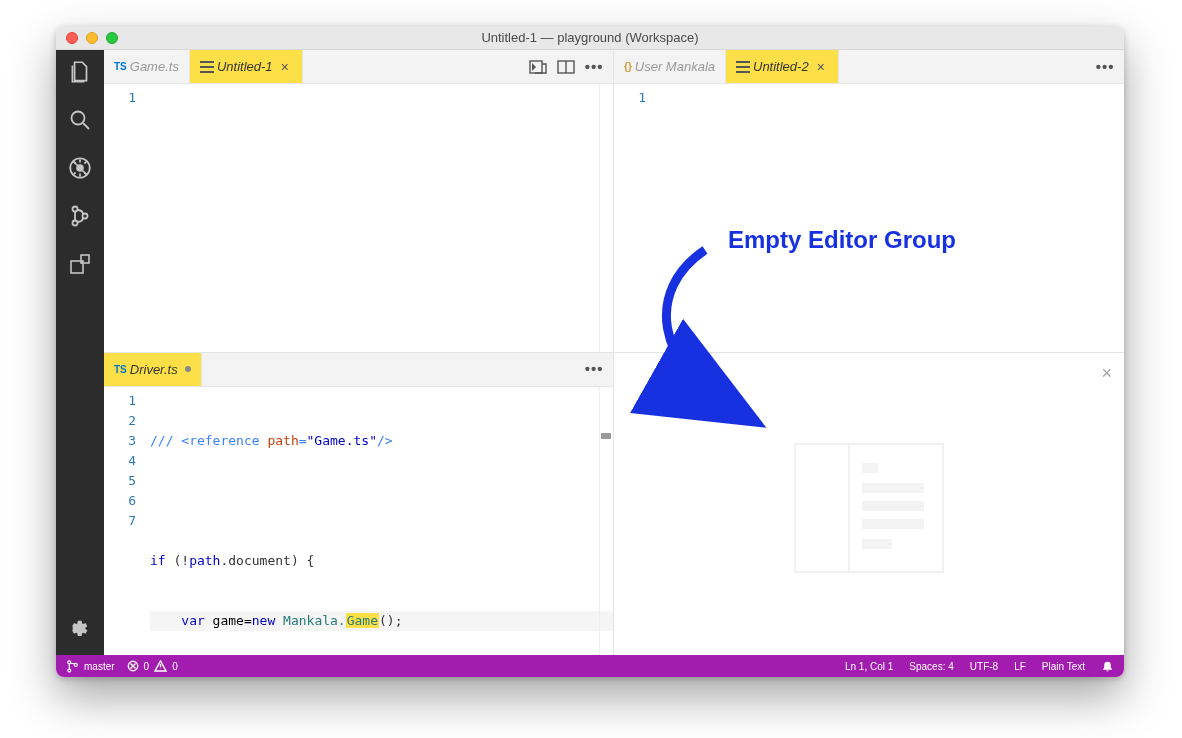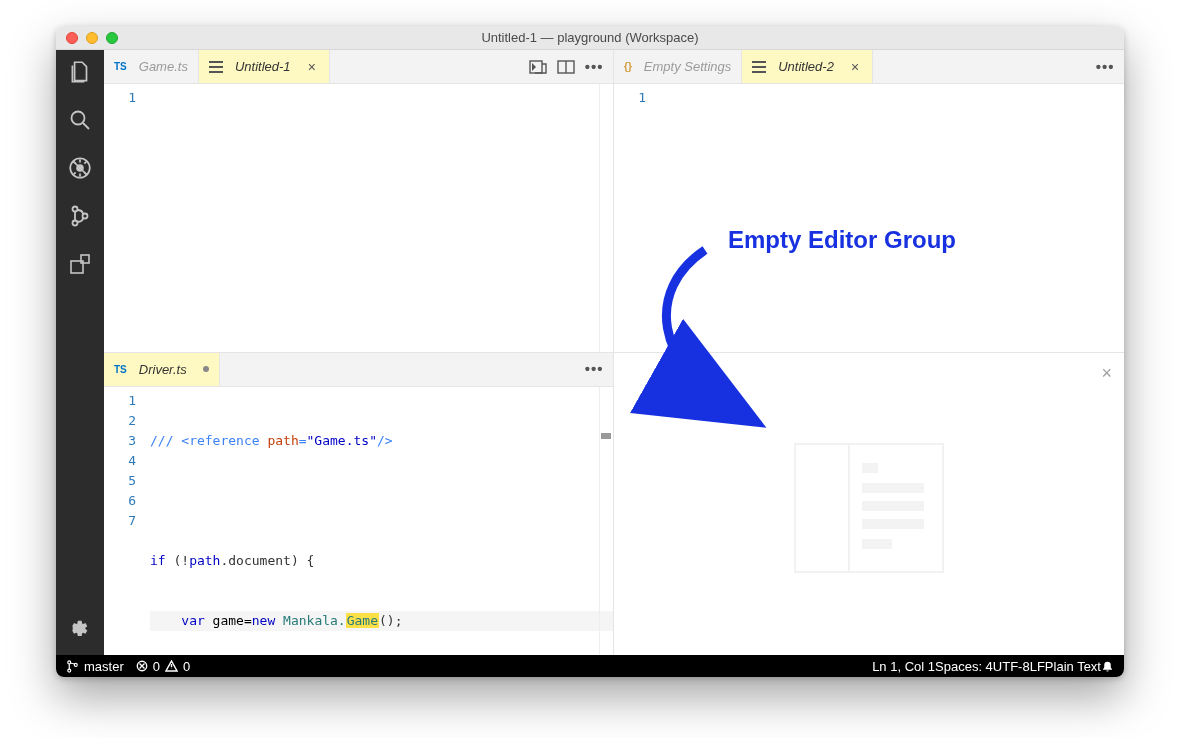--- a/index.html
+++ b/index.html
@@ -47,25 +47,25 @@
   
   .editors { flex: 1 1 auto; display: grid; grid-template-columns: 1fr 1fr; grid-template-rows: 1fr 1fr; min-width: 0; }
   .group { display: flex; flex-direction: column; min-width: 0; min-height: 0; border-right: 1px solid #e5e5e5; border-bottom: 1px solid #e5e5e5; position: relative; }
   .group:nth-child(2), .group:nth-child(4) { border-right: none; }
   .group:nth-child(3), .group:nth-child(4) { border-bottom: none; }
 
   
   .tabbar { height: 34px; background: #f3f3f3; display: flex; align-items: stretch; border-bottom: 1px solid #e5e5e5; position: relative; }
   .tabs { display: flex; align-items: stretch; }
   .tab {
-    display: flex; align-items: center; gap: 12px; padding: 0 10px;
+    display: flex; align-items: center; gap: 3px; padding: 0 10px;
     font-size: 13px; color: rgba(80,80,80,.55); cursor: pointer;
     border-right: 1px solid #e5e5e5; position: relative; font-style: italic;
   }
-  .tab.active { background: #fef9c3; color: #333; font-style: italic; }
+  .tab.active { background: #fde047; color: #333; font-style: italic; }
   .tab .type-badge { font-size: 10px; font-weight: 700; font-style: normal; }
   .tab .type-badge.ts { color: #0074c8; }
   .tab .type-badge.json { color: #d19a3a; }
   .tab .close { width: 14px; height: 14px; display: flex; align-items: center; justify-content: center; color: #555; font-size: 14px; margin-left: 2px; }
   .tab .dirty-dot { width: 6px; height: 6px; border-radius: 50%; background: #888; margin-left: 4px; }
   .tab .lines-icon { width: 14px; height: 12px; display: inline-flex; flex-direction: column; justify-content: space-between; }
   .tab .lines-icon span { height: 2px; background: #888; }
   .tab.active .lines-icon span { background: #555; }
 
   .tab-actions { margin-left: auto; display: flex; align-items: center; gap: 10px; padding: 0 10px; color: #555; }
@@ -98,25 +98,25 @@
   .empty-group .close { position: absolute; right: 12px; top: 10px; color: #a0a0a0; font-size: 18px; cursor: pointer; }
   .empty-group .placeholder { position: absolute; left: 50%; top: 52%; transform: translate(-50%,-50%); opacity: .5; }
 
   
   .annotation { position: absolute; pointer-events: none; }
   .annotation .label { font-size: 24px; font-weight: 700; color: #1731e0; }
   .annotation svg { overflow: visible; }
 
   
   .statusbar {
-    height: 22px; background: #000000; color: #fff; display: flex; align-items: center;
-    font-size: 13px; padding: 0 10px; gap: 14px; flex-shrink: 0;
+    height: 22px; background: #a21caf; color: #fff; display: flex; align-items: center;
+    font-size: 10px; padding: 0 10px; gap: 14px; flex-shrink: 0;
   }
   .statusbar .left { display: flex; align-items: center; gap: 12px; }
-  .statusbar .right { margin-left: auto; display: flex; align-items: center; }
+  .statusbar .right { margin-left: auto; display: flex; align-items: center; gap: 16px; }
   .statusbar .item { display: flex; align-items: center; gap: 5px; cursor: pointer; }
   .statusbar svg { display: block; }
 </style>
 </head>
 <body>
 
 <div class="stage">
   <div class="window">
 
     <div class="titlebar">
@@ -218,21 +218,21 @@
             </div>
             <div class="overview-ruler"></div>
           </div>
         </div>
 
         <div class="group">
           <div class="tabbar">
             <div class="tabs">
               <div class="tab">
                 <span class="type-badge json">{}</span>
-                <span>Empty Settings</span>
+                <span>User Mankala</span>
               </div>
               <div class="tab active">
                 <span class="lines-icon">
                     <span></span>
                     <span></span>
                     <span></span>
                   </span>
                 <span>Untitled-2</span>
                 <span class="close">×</span>
               </div>

